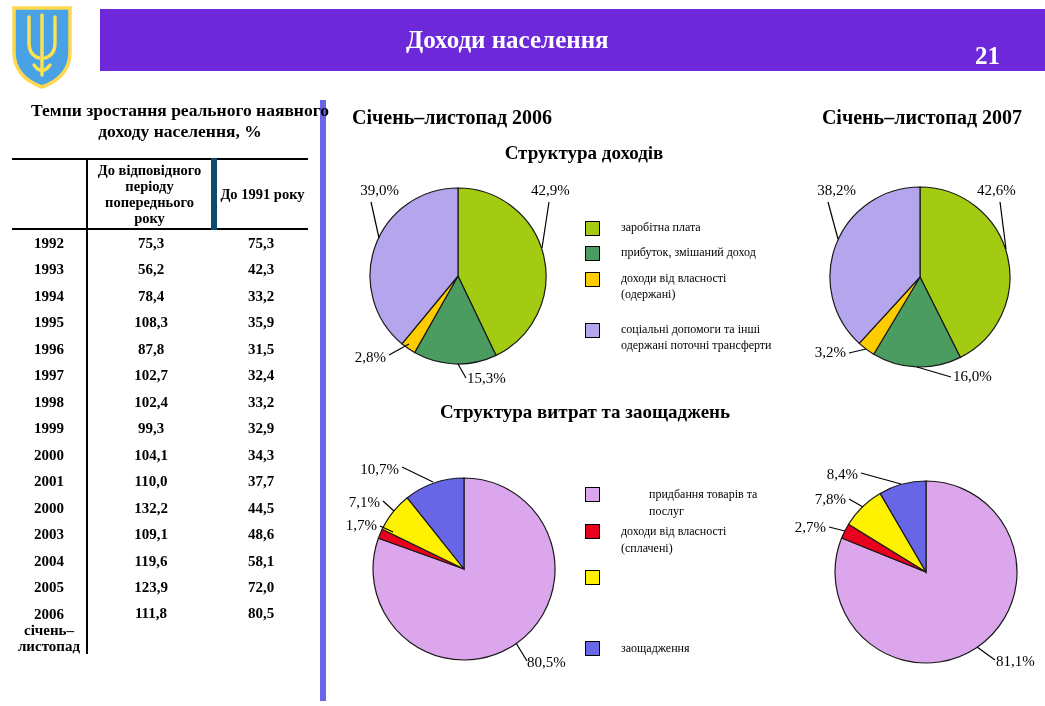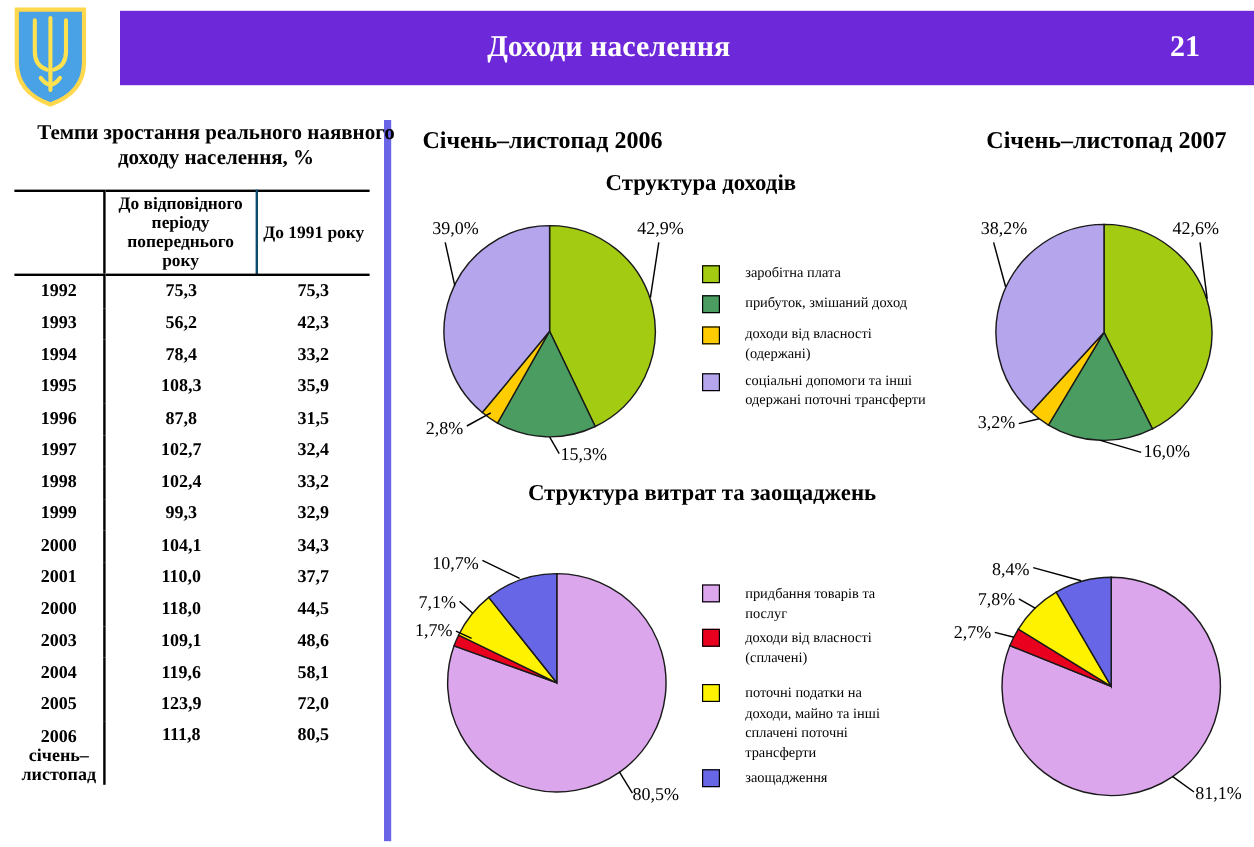--- a/index.html
+++ b/index.html
@@ -3,35 +3,35 @@
 <meta charset="utf-8">
 <style>
   html,body { margin:0; padding:0; background:#fff; }
   .page { position:relative; width:1045px; height:706px; background:#fff; overflow:hidden;
           font-family:"Liberation Serif","DejaVu Serif",serif; color:#000; }
 
   
   .header-bar { position:absolute; left:100px; top:9px; width:950px; height:62px; background:#6d28d9; }
   .header-title { position:absolute; left:306px; top:0; height:62px; line-height:62px;
                   color:#fff; font-size:25px; font-weight:bold; white-space:nowrap; }
-  .page-number { position:absolute; right:50px; top:0; height:62px; line-height:62px;
+  .page-number { position:absolute; right:50px; top:16px; height:62px; line-height:62px;
                  color:#fff; font-size:25px; font-weight:bold; }
   .emblem { position:absolute; left:9px; top:4px; }
 
   
   .divider { position:absolute; left:320px; top:100px; width:6px; height:601px; background:#6a65e6; }
 
   
   .table-title { position:absolute; left:10px; top:100px; width:300px; text-align:center;
                  font-size:17.5px; font-weight:bold; line-height:21px;margin-left:20px; }
   table.growth { position:absolute; left:12px; top:158px; width:296px; border-collapse:collapse;
                  table-layout:fixed; }
   table.growth th { font-size:14.5px; font-weight:bold; line-height:16px; text-align:center;
                     border-top:2px solid #000; border-bottom:2px solid #000; padding:2px 1px; }
-  table.growth th.c2 { border-left:2px solid #000; border-right:2px solid #0c4a6e; }
+  table.growth th.c2 { border-left:2px solid #000; border-right:6px solid #0c4a6e; }
   table.growth td { font-size:15px; font-weight:bold; text-align:center; height:26.5px; padding:0; }
   table.growth td.c2 { border-left:2px solid #000; }
   table.growth tr.tall td { vertical-align:top; padding-top:4px; line-height:16px; }
   table.growth tr.tall td.year { white-space:pre-line; padding-top:5px; }
   table.growth tr.last td { height:24px; }
 
   
   .period-left  { position:absolute; left:352px; top:106px; font-size:20px; font-weight:bold; white-space:nowrap; }
   .period-right { position:absolute; right:23px; top:106px; font-size:20px; font-weight:bold; white-space:nowrap; }
   .sec-title    { position:absolute; transform:translateX(-50%); font-size:19px; font-weight:bold; white-space:nowrap; }
@@ -131,21 +131,21 @@
           <td class="c2">104,1</td>
           <td class="c3">34,3</td>
         </tr>
         <tr>
           <td class="year">2001</td>
           <td class="c2">110,0</td>
           <td class="c3">37,7</td>
         </tr>
         <tr>
           <td class="year">2000</td>
-          <td class="c2">118,0</td>
+          <td class="c2">132,2</td>
           <td class="c3">44,5</td>
         </tr>
         <tr>
           <td class="year">2003</td>
           <td class="c2">109,1</td>
           <td class="c3">48,6</td>
         </tr>
         <tr>
           <td class="year">2004</td>
           <td class="c2">119,6</td>
@@ -235,51 +235,45 @@
           <div>прибуток, змішаний доход</div>
         </div>
       </div>
       <div class="legend-item legend-income" style="top: 271px;">
         <span class="legend-swatch" style="background: rgb(255, 204, 0);"></span>
         <div class="legend-lines">
           <div>доходи від власності</div>
           <div>(одержані)</div>
         </div>
       </div>
-      <div class="legend-item legend-income" style="top: 310px; justify-content: center;">
+      <div class="legend-item legend-income" style="top: 322px; justify-content: center;">
         <span class="legend-swatch" style="background: rgb(181, 165, 236);"></span>
         <div class="legend-lines">
           <div>соціальні допомоги та інші</div>
           <div>одержані поточні трансферти</div>
         </div>
       </div>
     </div>
   <div id="legend-expenditure" class="legend-expenditure">
-      <div class="legend-item legend-expenditure" style="top: 486px;">
+      <div class="legend-item legend-expenditure" style="top: 486px; gap: 28px;">
         <span class="legend-swatch" style="background: rgb(220, 166, 236);"></span>
         <div class="legend-lines">
           <div>придбання товарів та</div>
           <div>послуг</div>
         </div>
       </div>
       <div class="legend-item legend-expenditure" style="top: 523px;">
         <span class="legend-swatch" style="background: rgb(232, 0, 30);"></span>
         <div class="legend-lines">
           <div>доходи від власності</div>
           <div>(сплачені)</div>
         </div>
       </div>
       <div class="legend-item legend-expenditure" style="top: 569px;">
         <span class="legend-swatch" style="background: rgb(255, 242, 0);"></span>
-        <div class="legend-lines">
-          <div>поточні податки на</div>
-          <div>доходи, майно та інші</div>
-          <div>сплачені поточні</div>
-          <div>трансферти</div>
-        </div>
       </div>
       <div class="legend-item legend-expenditure" style="top: 640px;">
         <span class="legend-swatch" style="background: rgb(102, 102, 230);"></span>
         <div class="legend-lines">
           <div>заощадження</div>
         </div>
       </div>
     </div>
 
 </div>

